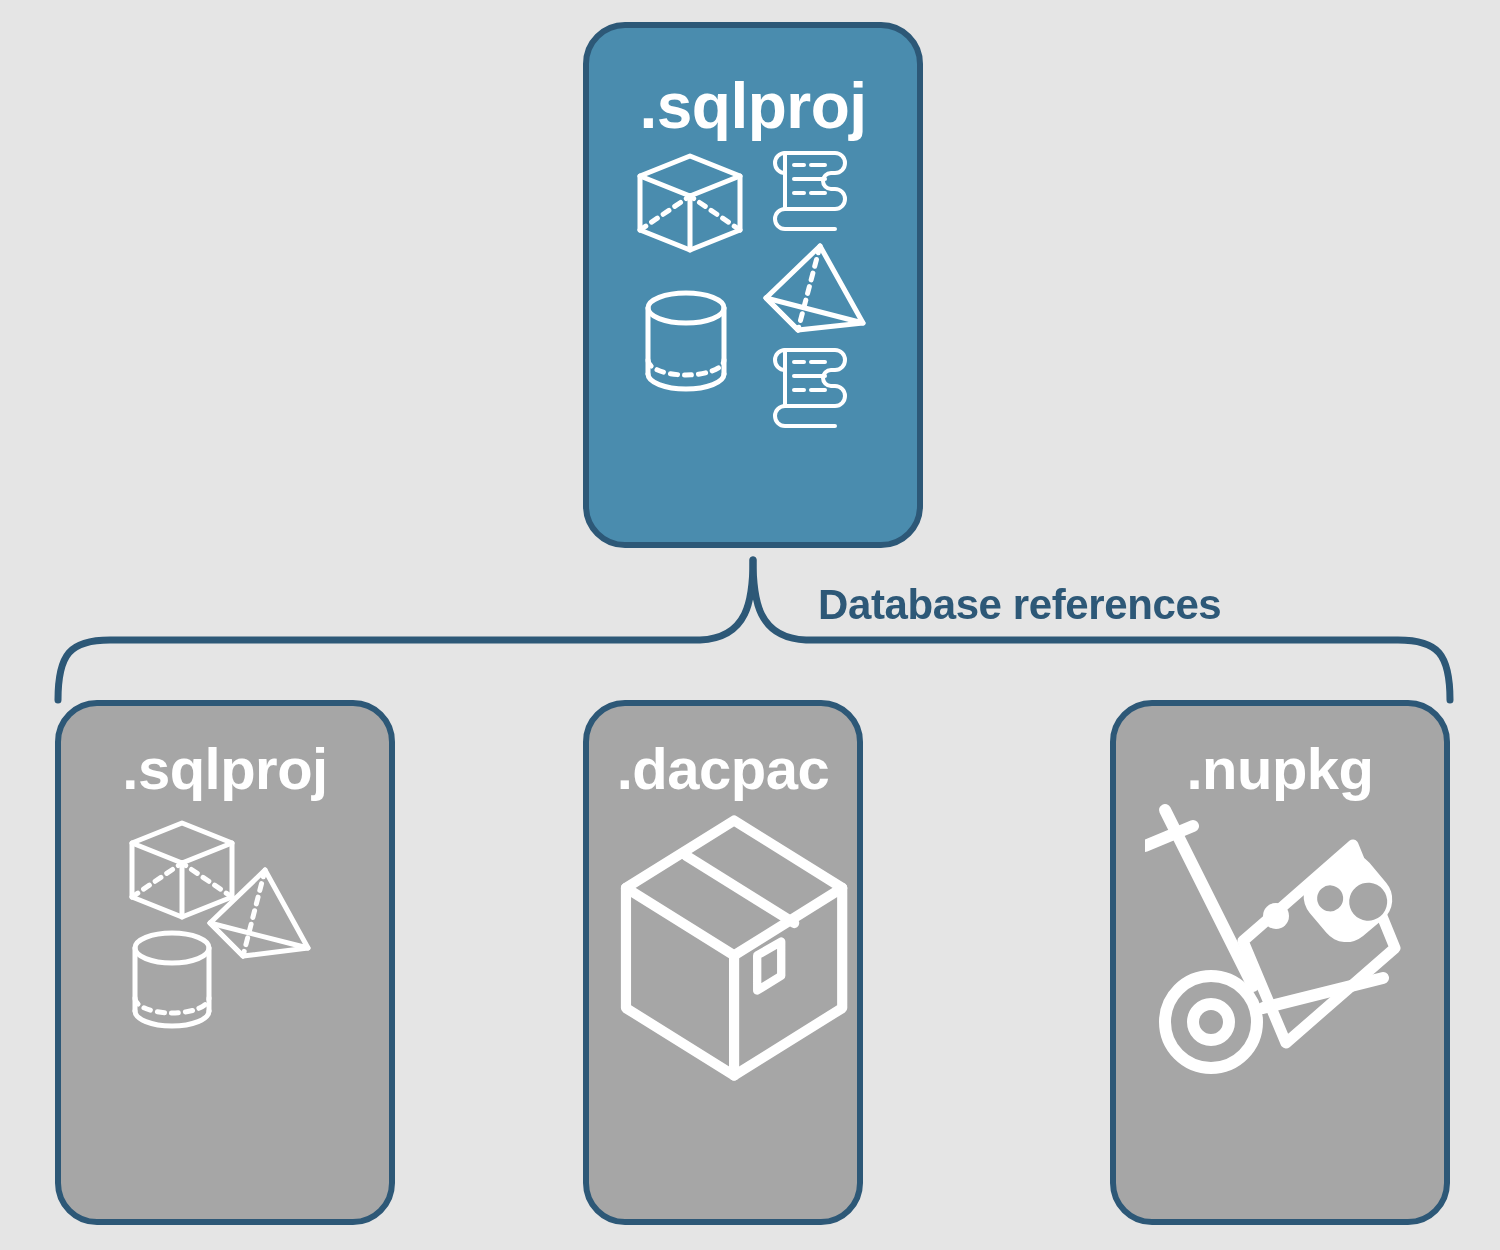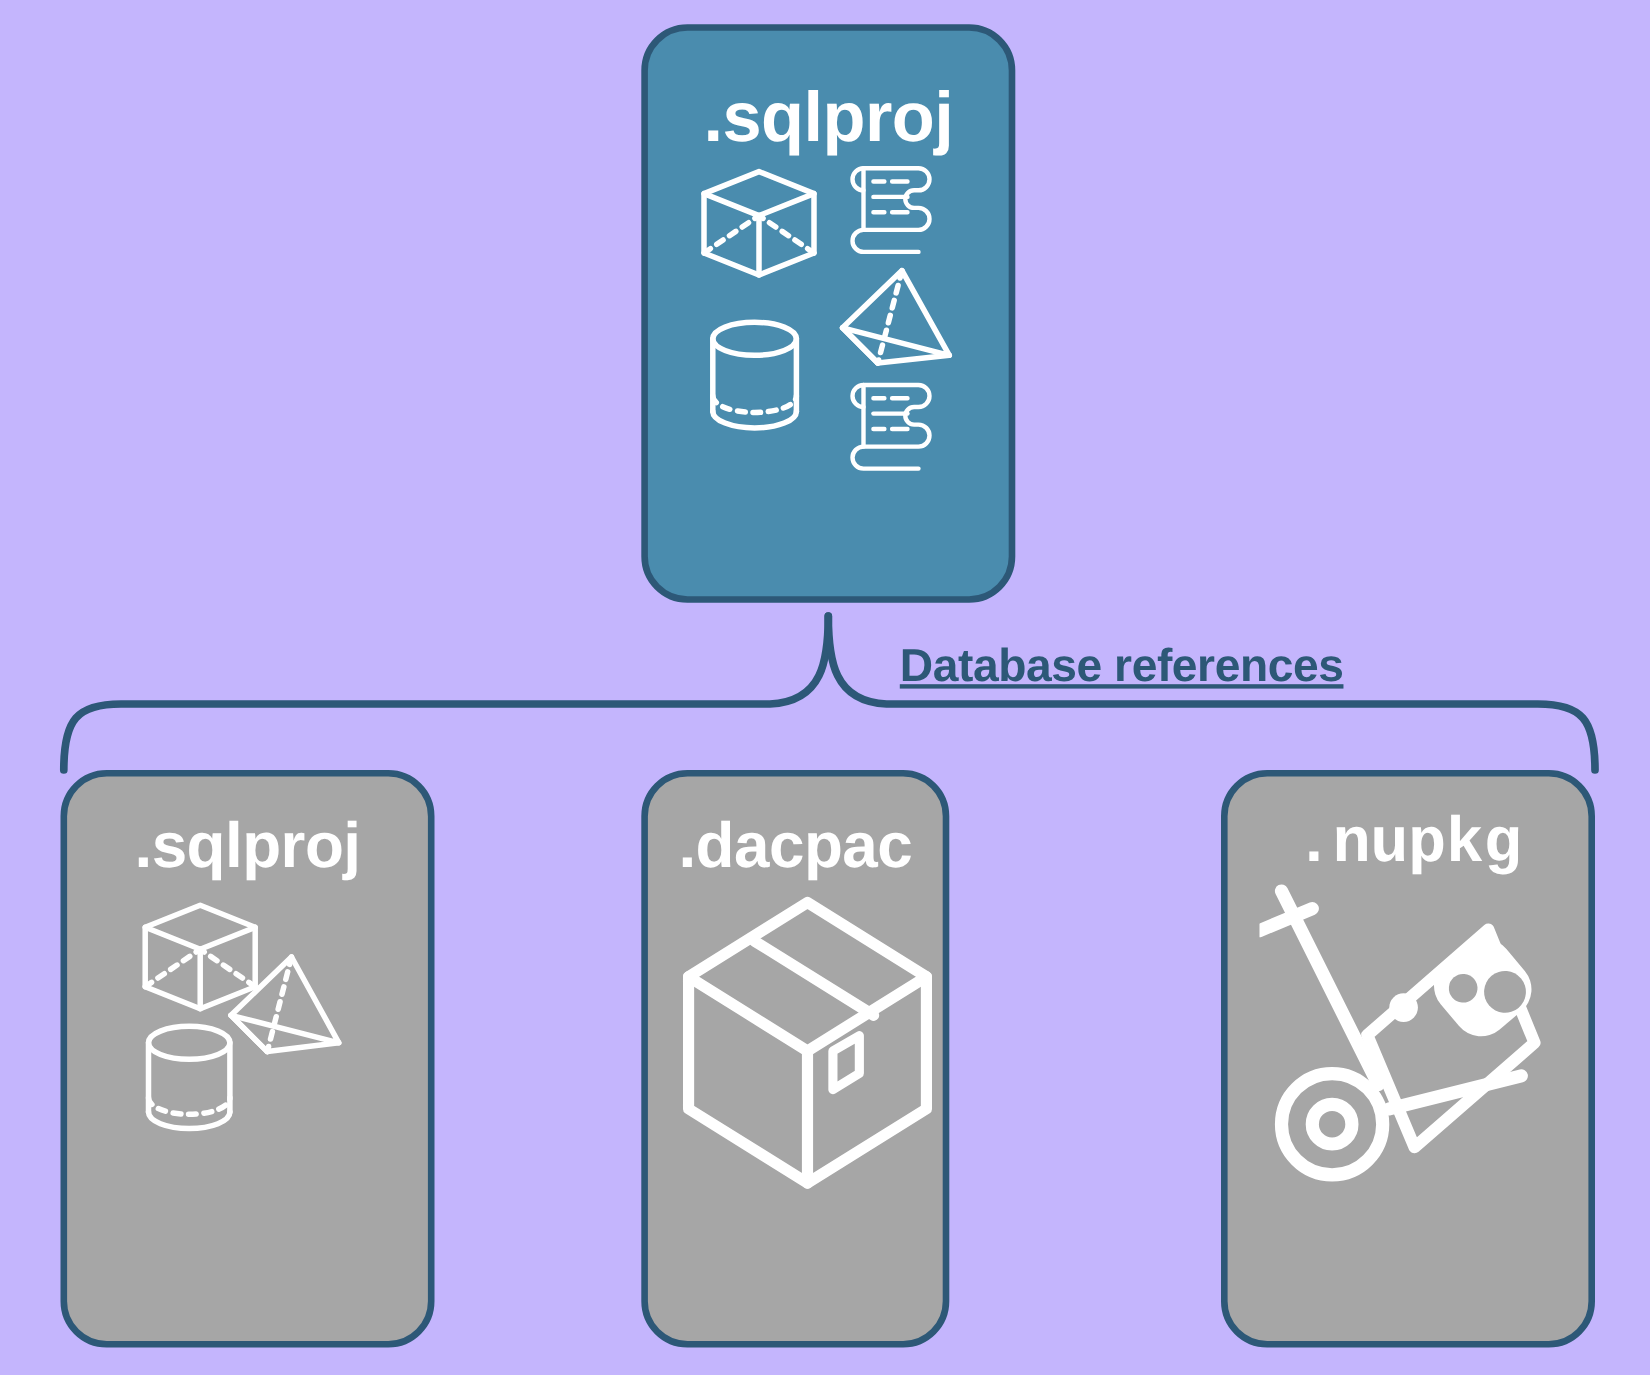--- a/index.html
+++ b/index.html
@@ -7,21 +7,21 @@
     padding: 0;
     background: #ffffff;
   }
   body {
     font-family: "Liberation Sans", sans-serif;
   }
   #canvas {
     position: relative;
     width: 1500px;
     height: 1250px;
-    background: #c4b5fd;
+    background: #e5e5e5;
     overflow: hidden;
   }
 
   .card {
     position: absolute;
     box-sizing: border-box;
     border-radius: 42px;
     border: 6px solid #2d5877;
     display: flex;
     flex-direction: column;
@@ -57,21 +57,20 @@
     justify-content: center;
   }
 
   .brace-label {
     position: absolute;
     color: #2d5877;
     font-weight: bold;
     font-size: 42px;
     white-space: nowrap;
     letter-spacing: -0.4px;
-    text-decoration: underline;
   }
 
   svg.overlay {
     position: absolute;
     left: 0;
     top: 0;
     pointer-events: none;
   }
 </style>
 </head>
@@ -177,21 +176,21 @@
           <path d="M40 85 L157 12 L274 85 L274 215 L157 288 L40 215 Z"></path>
           <path d="M40 85 L157 158 L274 85"></path>
           <path d="M157 158 L157 288"></path>
           <path d="M105 50 L222 123"></path>
           <path d="M182 158 L208 143 L208 180 L182 196 Z" stroke-width="9"></path>
         </g>
       </svg>
     </div>
   </div>
 
-  <div class="card secondary" style="left:1110px; top:700px; width:340px; height:525px;font-family:Liberation Mono, monospace;">
+  <div class="card secondary" style="left:1110px; top:700px; width:340px; height:525px;">
     <div class="card-title">.nupkg</div>
     <div class="card-art">
       <svg width="270" height="280" viewBox="0 0 270 280" fill="none">
 
         <g>
           <path d="M98 143 L208 47 L250 150 L141 245 Z" fill="none" stroke="#ffffff" stroke-width="11" stroke-linejoin="round"></path>
           <g transform="translate(148,95) rotate(-40)">
             <rect x="0" y="0" width="78" height="78" rx="26" fill="#ffffff"></rect>
             <circle cx="25" cy="28" r="13" fill="#a6a6a6"></circle>
             <circle cx="52" cy="55" r="19" fill="#a6a6a6"></circle>

